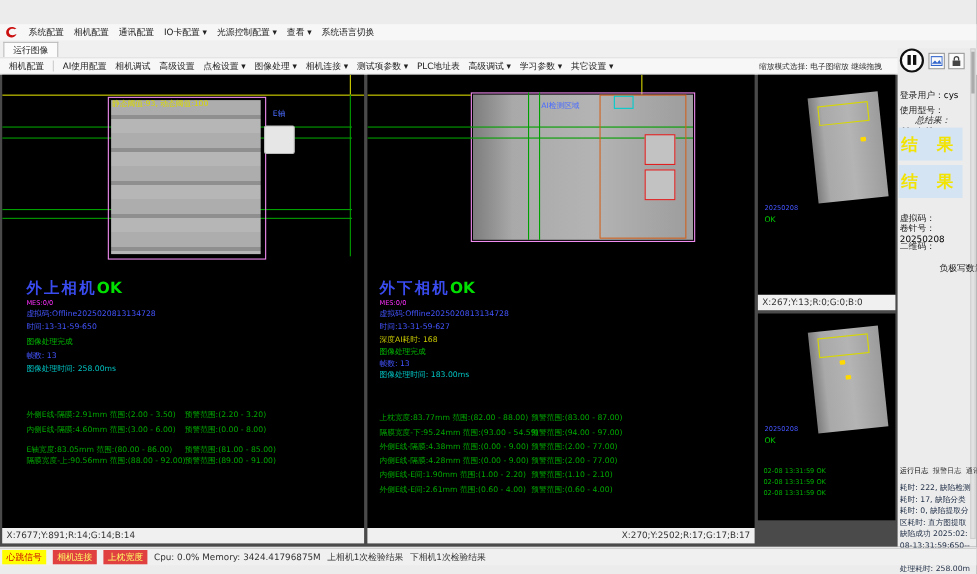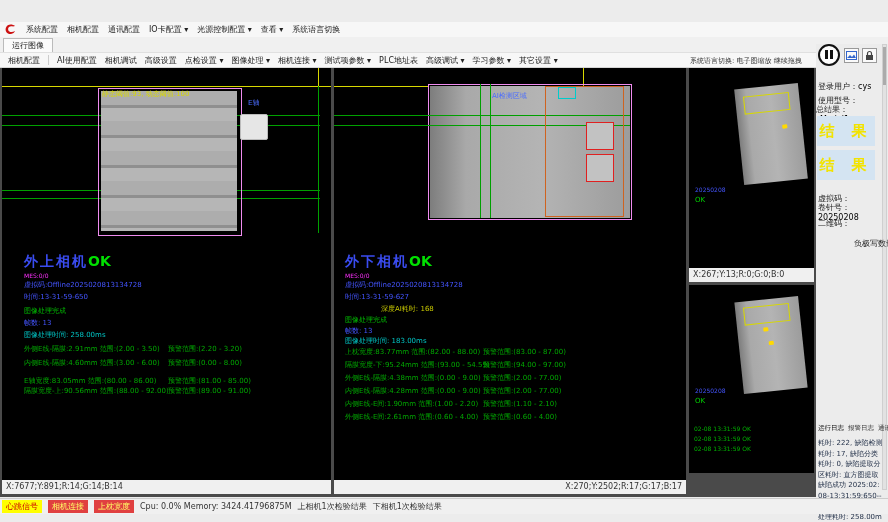--- a/index.html
+++ b/index.html
@@ -48,21 +48,21 @@
   .red-rect{border:1px solid #e02020;background:#c2c2c2;}
   .thresh{color:#d8d800;font-size:7px;white-space:nowrap;}
   .bluelab{color:#4a6cff;font-size:7px;white-space:nowrap;}
   .cam-title{font-size:14px;font-weight:bold;color:#3a4cf0;white-space:nowrap;letter-spacing:2px;}
   .cam-ok{color:#00e000;letter-spacing:0;}
   .mes{color:#ff30ff;font-size:6px;}
   .iblue{color:#4455ff;font-size:7px;white-space:nowrap;}
   .igreen{color:#00bb00;font-size:7px;white-space:nowrap;}
   .icyan{color:#00c4c4;font-size:7px;white-space:nowrap;}
   .iyellow{color:#c8c800;font-size:7px;white-space:nowrap;}
-  .mrow{position:absolute;font-size:7px;color:#00a800;white-space:nowrap;}
+  .mrow{position:absolute;font-size:7px;color:#00a800;white-space:nowrap;margin-top:28px;}
   .mrow .rr{position:absolute;top:0;}
   .svtext{font-size:6px;white-space:nowrap;}
   
   .rpanel{left:816px;top:44px;width:72px;height:453px;background:#ececec;}
   .pause-btn{left:2px;top:0;width:22px;height:22px;border:2px solid #111;border-radius:50%;background:#fdfdfd;box-sizing:border-box;}
   .pause-bars{position:absolute;left:5px;top:4px;width:8px;height:9px;display:flex;gap:2px;}
   .pause-bars i{display:block;width:3px;height:9px;background:#111;}
   .sq-btn{width:15px;height:15px;border:1px solid #999;background:#fafafa;box-sizing:border-box;display:flex;align-items:center;justify-content:center;}
   .scrollbar{left:66px;top:0;width:5px;height:446px;background:#e2e2e2;border:1px solid #cfcfcf;box-sizing:border-box;}
   .scroll-thumb{position:absolute;left:0;top:2px;width:3px;height:38px;background:#ababab;}
@@ -113,21 +113,21 @@
     <span class="tool-item">点检设置 ▾</span>
     <span class="tool-item">图像处理 ▾</span>
     <span class="tool-item">相机连接 ▾</span>
     <span class="tool-item">测试项参数 ▾</span>
     <span class="tool-item">PLC地址表</span>
     <span class="tool-item">高级调试 ▾</span>
     <span class="tool-item">学习参数 ▾</span>
     <span class="tool-item">其它设置 ▾</span>
   </div>
 
-  <div class="abs zoommode">系统语言切换: 电子图缩放  继续拖拽</div>
+  <div class="abs zoommode">缩放模式选择: 电子图缩放  继续拖拽</div>
 
   <div class="abs main">
 
     <div class="abs view v-left">
       <div class="abs hline yellow" style="left:0;top:18px;width:329px;"></div>
       <div class="abs vline yellow" style="left:316px;top:0;height:18px;"></div>
       <div class="abs hline green" style="left:0;top:47px;width:318px;"></div>
       <div class="abs hline green" style="left:0;top:57px;width:318px;"></div>
       <div class="abs hline green" style="left:0;top:122px;width:318px;"></div>
       <div class="abs hline green" style="left:0;top:130px;width:318px;"></div>
@@ -183,21 +183,21 @@
       <div class="abs red-rect" style="left:252px;top:54px;width:26px;height:26px;"></div>
       <div class="abs red-rect" style="left:252px;top:86px;width:26px;height:26px;"></div>
       <div class="abs bluelab" style="left:158px;top:9px;margin-top:14px;">AI检测区域</div>
 
       <div class="abs cam-title" style="left:11px;top:185px;">
         <span>外下相机</span><span class="cam-ok">OK</span>
       </div>
       <div class="abs mes" style="left:11px;top:204px;">MES:0/0</div>
       <div class="abs iblue" style="left:11px;top:212px;">虚拟码:Offline2025020813134728</div>
       <div class="abs iblue" style="left:11px;top:224px;">时间:13-31-59-627</div>
-      <div class="abs iyellow" style="left:11px;top:236px;margin-left:36px;">深度AI耗时: 168</div>
+      <div class="abs iyellow" style="left:11px;top:236px;">深度AI耗时: 168</div>
       <div class="abs igreen" style="left:11px;top:247px;">图像处理完成</div>
       <div class="abs iblue" style="left:11px;top:258px;">帧数: 13</div>
       <div class="abs icyan" style="left:11px;top:268px;">图像处理时间: 183.00ms</div>
 
       <div class="mrow" style="left:11px;top:279px;">
         <span>上枕宽度:83.77mm 范围:(82.00 - 88.00)</span>
         <span class="rr" style="left:138px;">预警范围:(83.00 - 87.00)</span>
       </div>
       <div class="mrow" style="left:11px;top:292px;">
         <span>隔膜宽度-下:95.24mm 范围:(93.00 - 54.59)</span>
@@ -269,21 +269,21 @@
     <div class="abs scrollbar">
       <span class="scroll-thumb"></span>
     </div>
 
     <div class="abs" style="left:2px;top:30px;">
       <span class="plabel">登录用户：</span><span class="pvalue">cys</span>
     </div>
     <div class="abs" style="left:2px;top:44px;">
       <span class="plabel">使用型号：</span><span class="pvalue model-box">Model1</span>
     </div>
-    <div class="abs plabel" style="left:0;top:60px;">总结果：</div>
+    <div class="abs plabel" style="left:16px;top:60px;font-style:italic;">总结果：</div>
     <div class="abs result-box" style="top:72px;">结 果</div>
     <div class="abs result-box" style="top:106px;">结 果</div>
     <div class="abs" style="left:2px;top:142px;">
       <span class="plabel">虚拟码：</span><span class="pvalue">20250208</span>
     </div>
     <div class="abs plabel" style="left:2px;top:158px;">卷针号：</div>
     <div class="abs plabel" style="left:2px;top:174px;">二维码：</div>
     <div class="abs plabel" style="left:2px;top:194px;margin-left:36px;">负极写数量：</div>
 
     <div class="abs" style="left:2px;top:380px;display:flex;gap:4px;">

